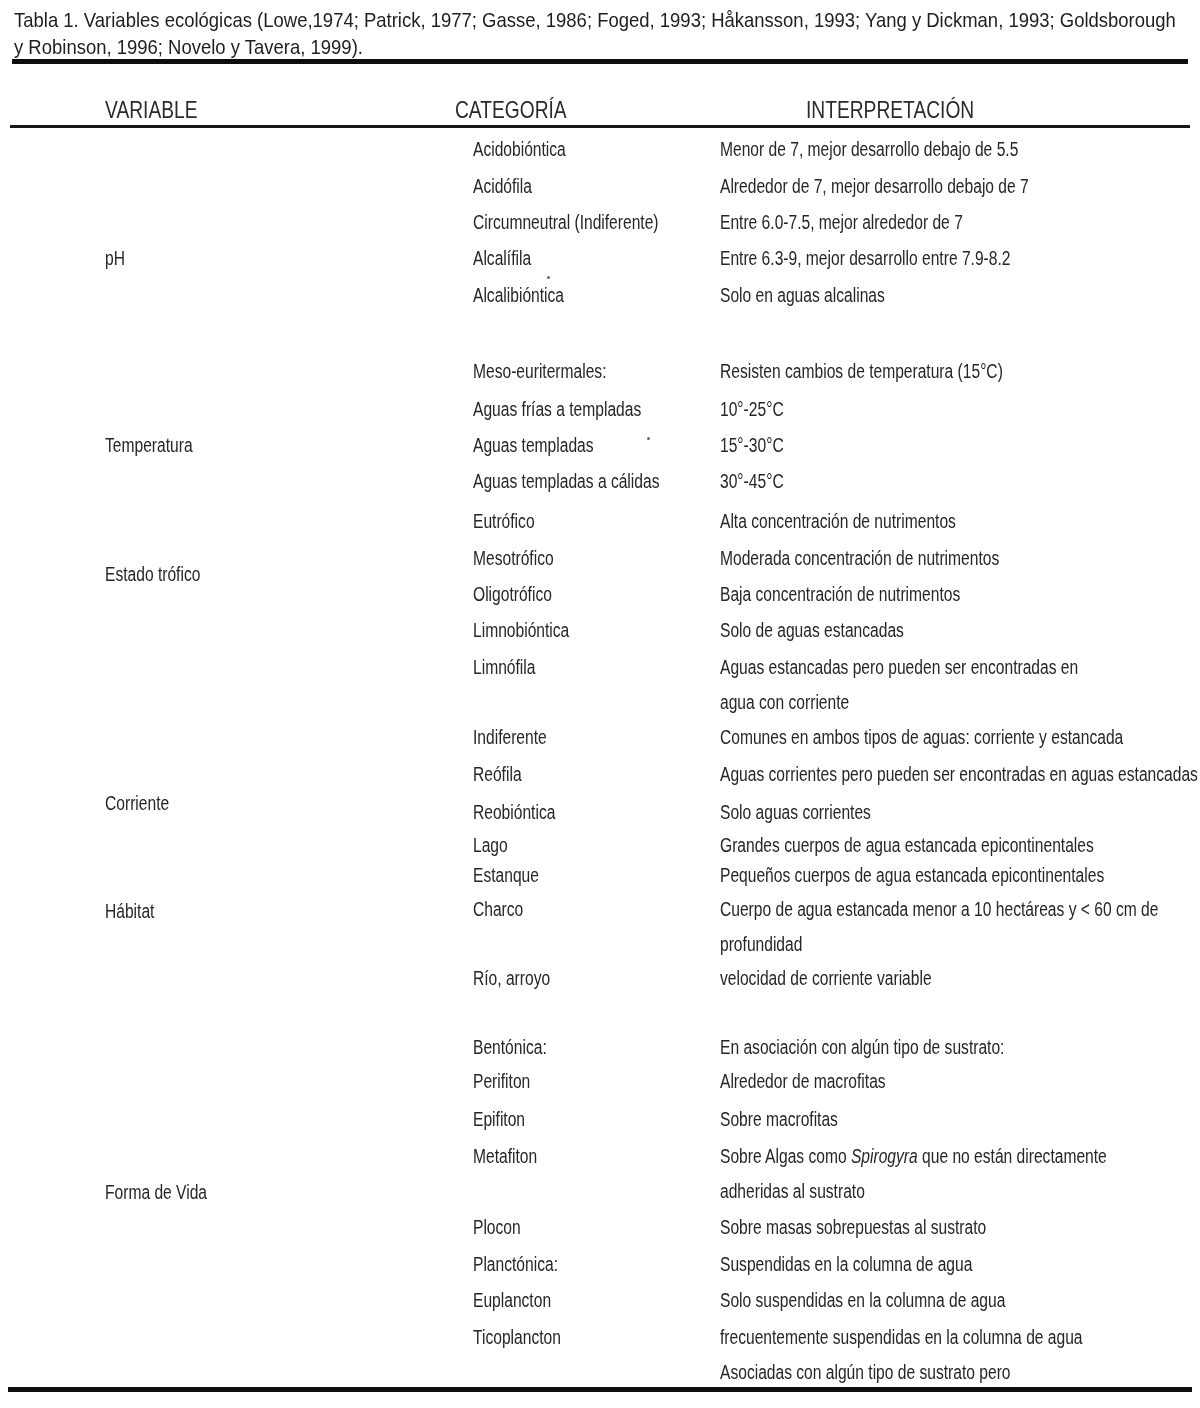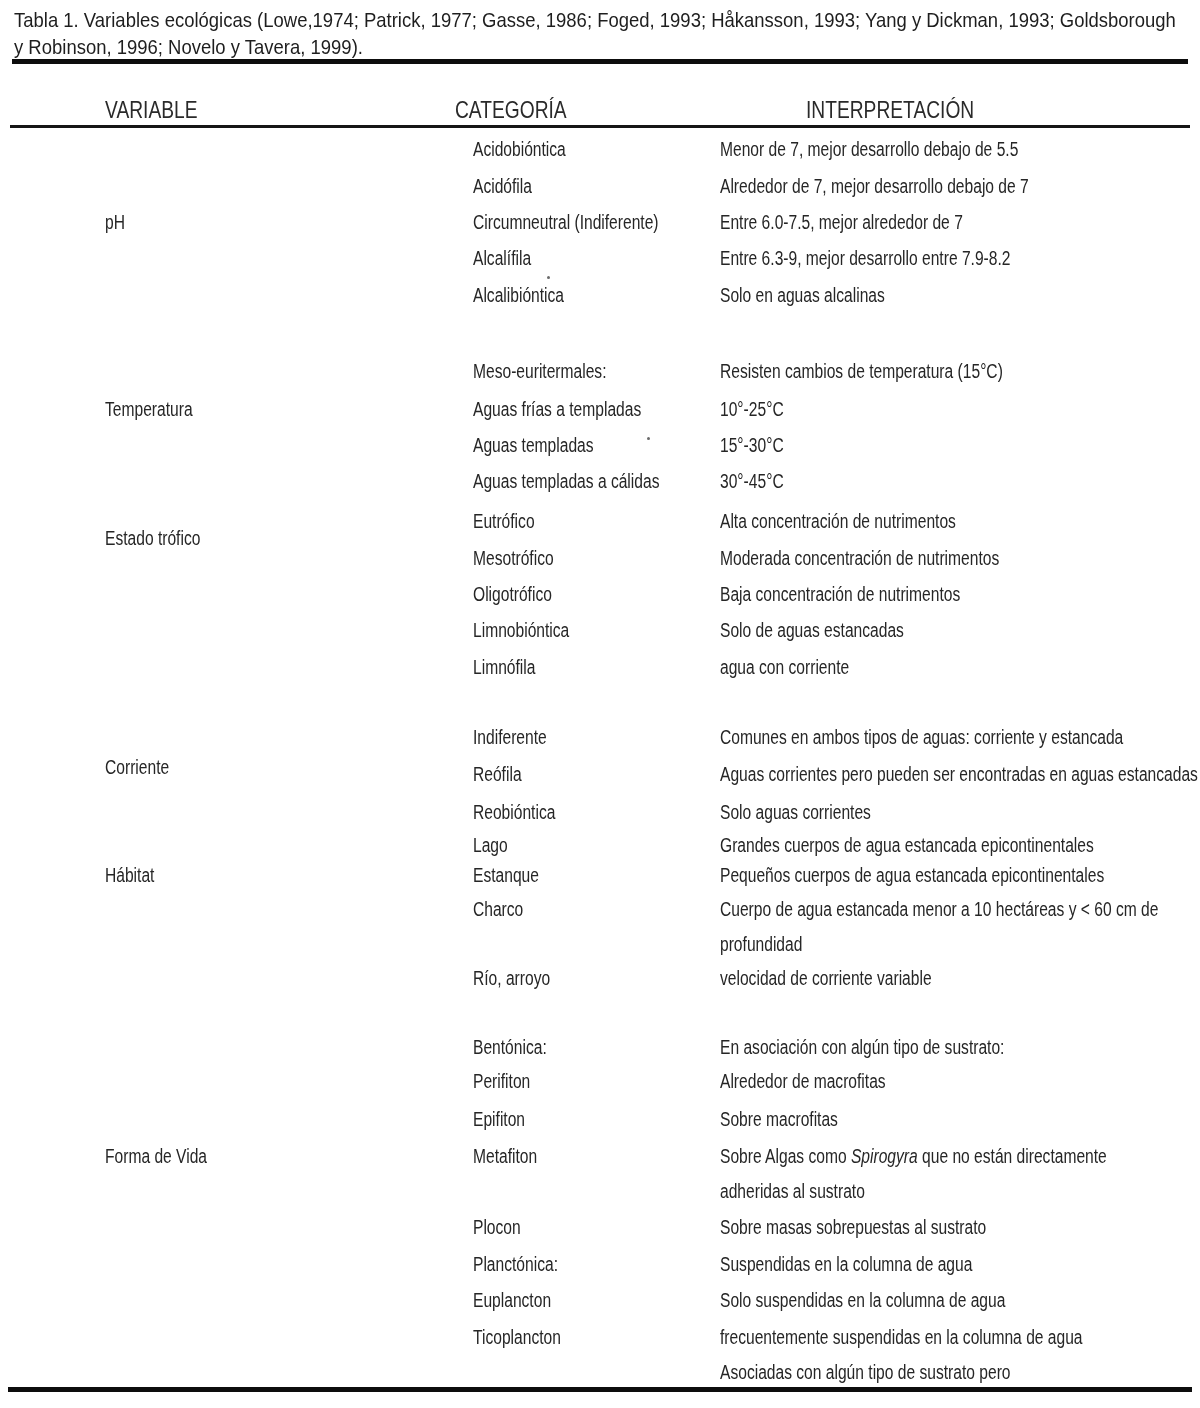--- a/index.html
+++ b/index.html
@@ -26,21 +26,21 @@
   .hdr{position:absolute;top:100px;font-size:24px;line-height:20px;color:#2a2a2a;}
   #h-var{left:105px;}
   #h-cat{left:455px;}
   #h-int{left:806px;}
 
   #tbody{position:absolute;left:0;top:0;width:1200px;height:1408px;}
   .row{position:absolute;left:0;width:1200px;font-size:20px;line-height:20px;}
   .cat{position:absolute;left:473px;top:0;}
   .int{position:absolute;left:720px;top:0;}
   .line{height:35px;}
-  .varlbl{position:absolute;left:105px;font-size:20px;line-height:20px;}
+  .varlbl{position:absolute;left:105px;font-size:20px;line-height:20px;margin-top:36px;}
 
   .dot{position:absolute;width:3px;height:3px;background:#6a6a6a;border-radius:50%;}
   #dot1{left:547px;top:276px;}
   #dot2{left:647px;top:437px;}
 </style>
 </head>
 <body>
 
 <div class="cap">
   <div><span class="t">Tabla 1. Variables ecológicas (Lowe,1974; Patrick, 1977; Gasse, 1986; Foged, 1993; Håkansson, 1993; Yang y Dickman, 1993; Goldsborough</span></div>
@@ -136,20 +136,21 @@
     </div>
     <div class="row" style="top: 620px;">
       <div class="cat"><span class="t">Limnobióntica</span></div>
       <div class="int">
         <div class="line"><span class="t"><span>Solo de aguas estancadas</span></span></div>
       </div>
     </div>
     <div class="row" style="top: 657px;">
       <div class="cat"><span class="t">Limnófila</span></div>
       <div class="int">
+        <div class="line"><span class="t"><span>Aguas estancadas pero pueden ser encontradas en</span></span></div>
         <div class="line"><span class="t"><span>agua con corriente</span></span></div>
       </div>
     </div>
     <div class="row" style="top: 727px;">
       <div class="cat"><span class="t">Indiferente</span></div>
       <div class="int">
         <div class="line"><span class="t"><span>Comunes en ambos tipos de aguas: corriente y estancada</span></span></div>
       </div>
     </div>
     <div class="row" style="top: 764px;">

